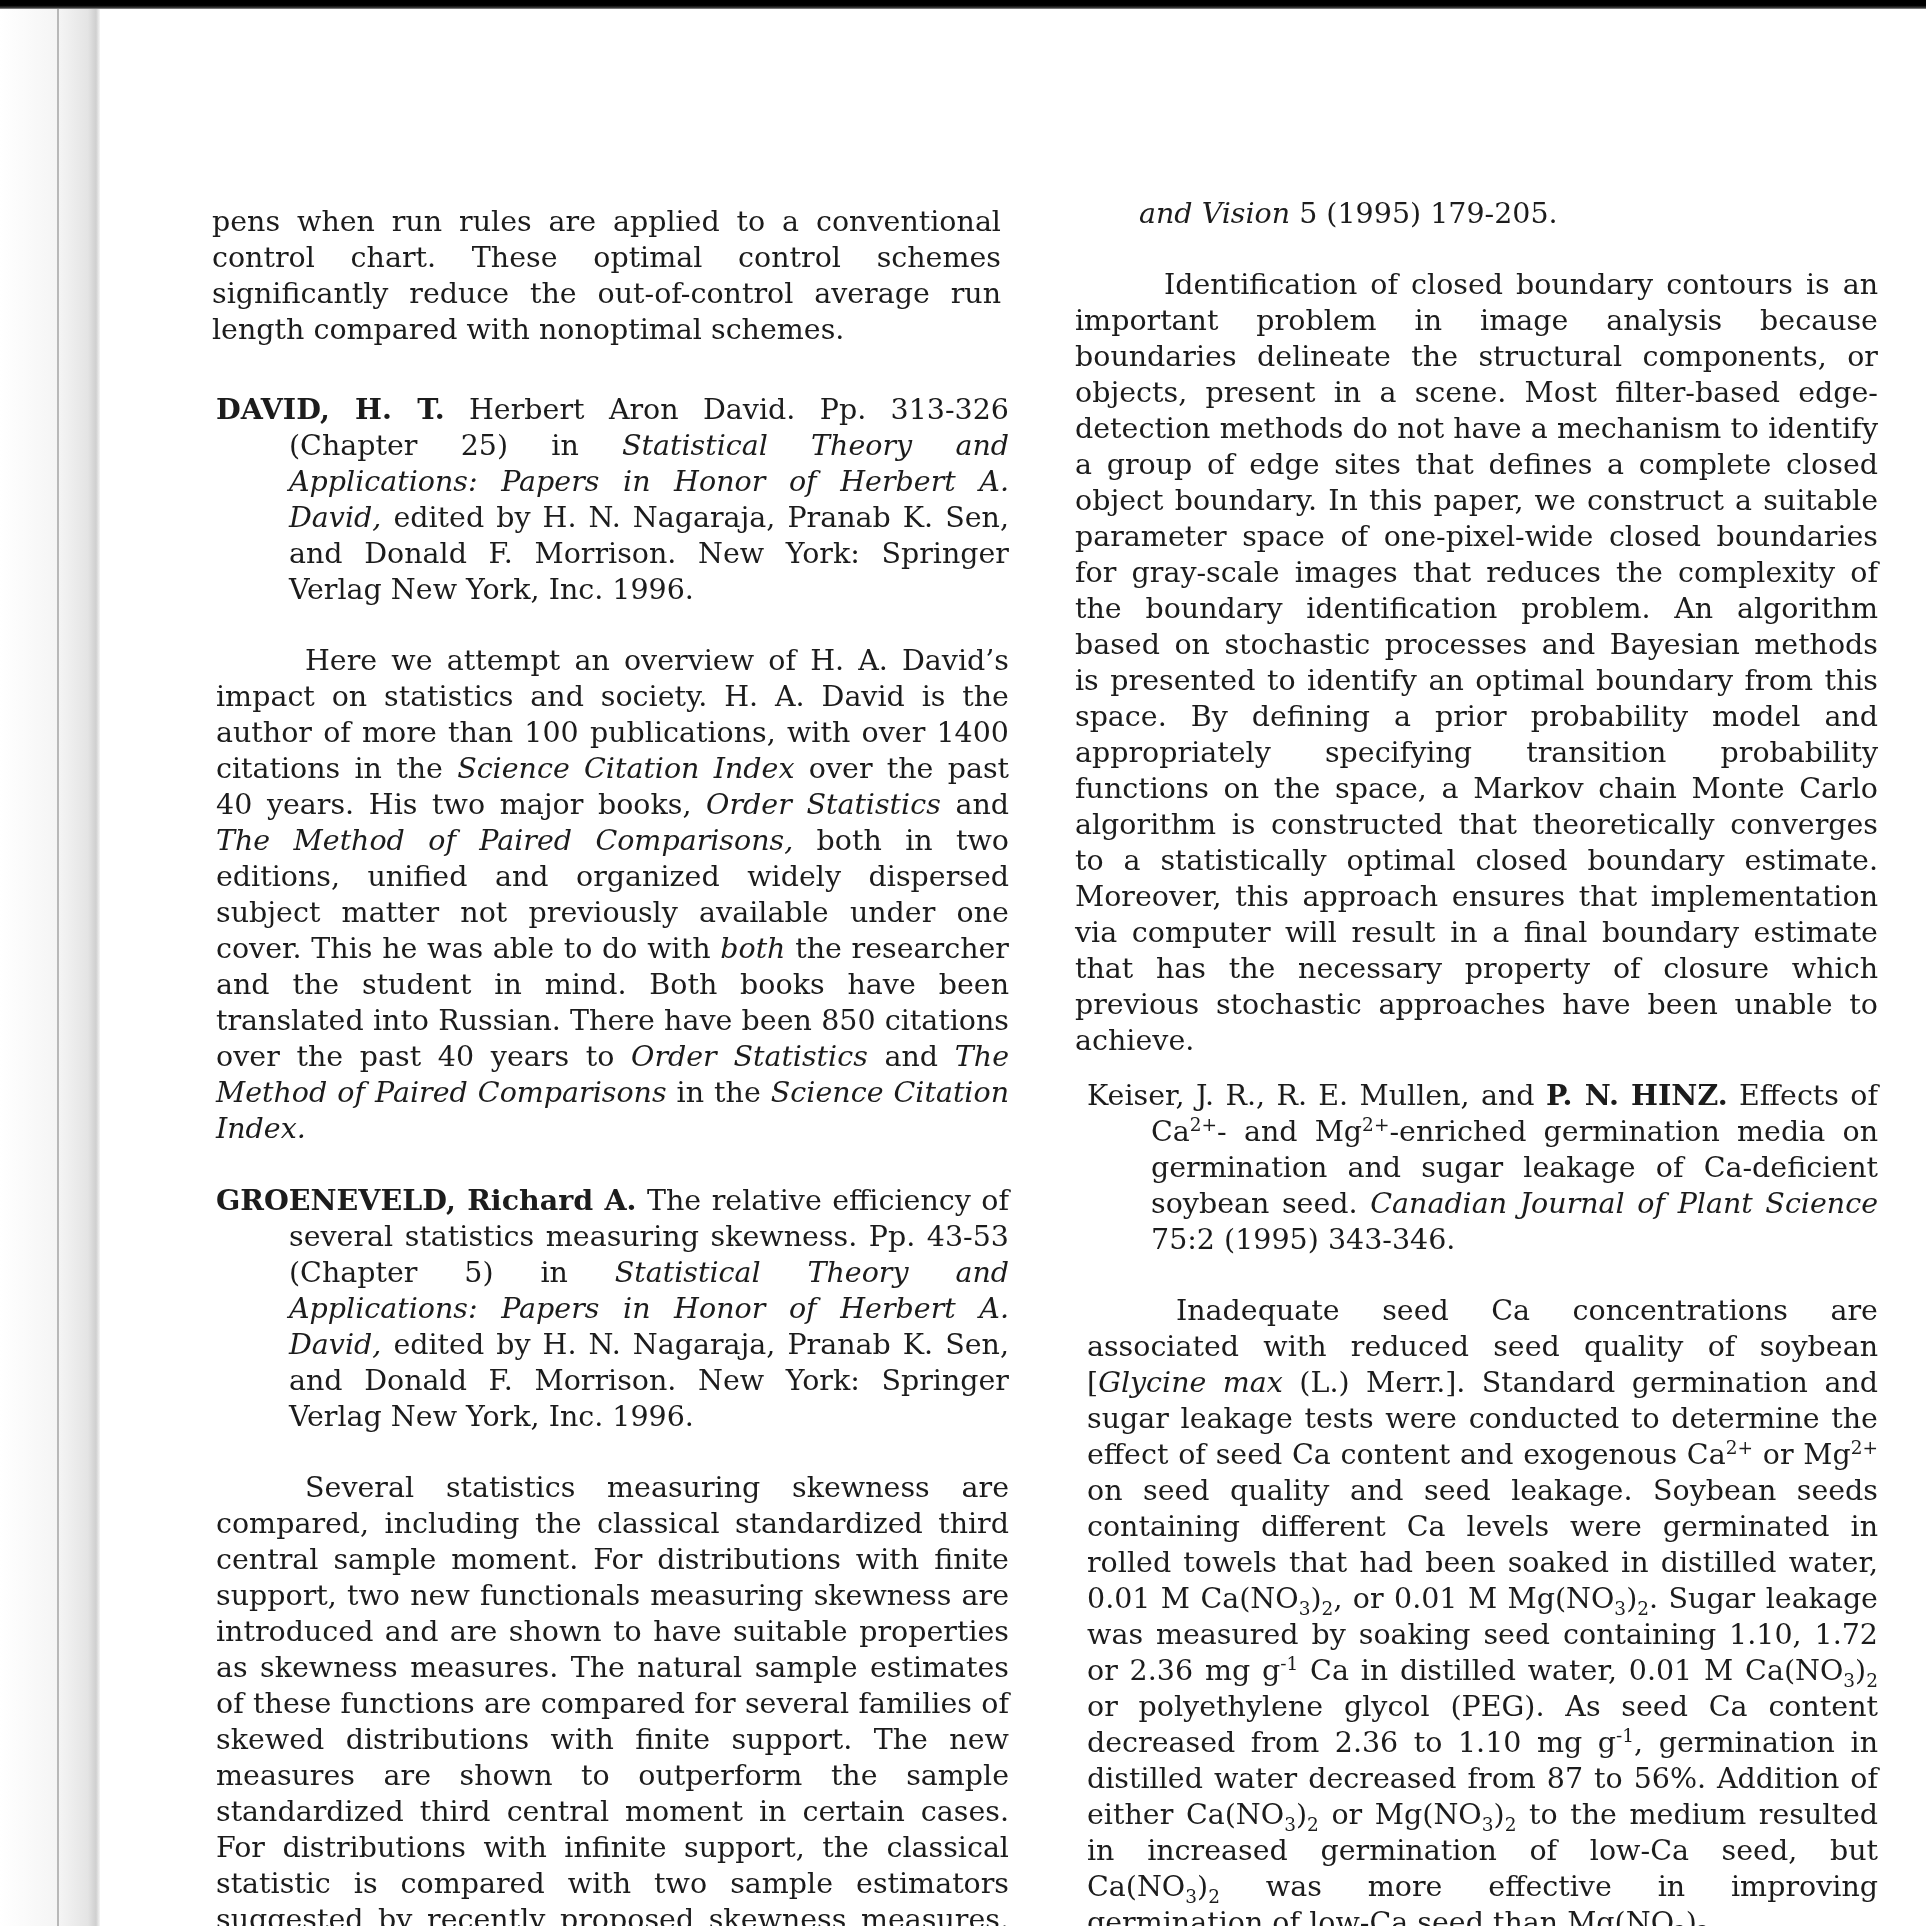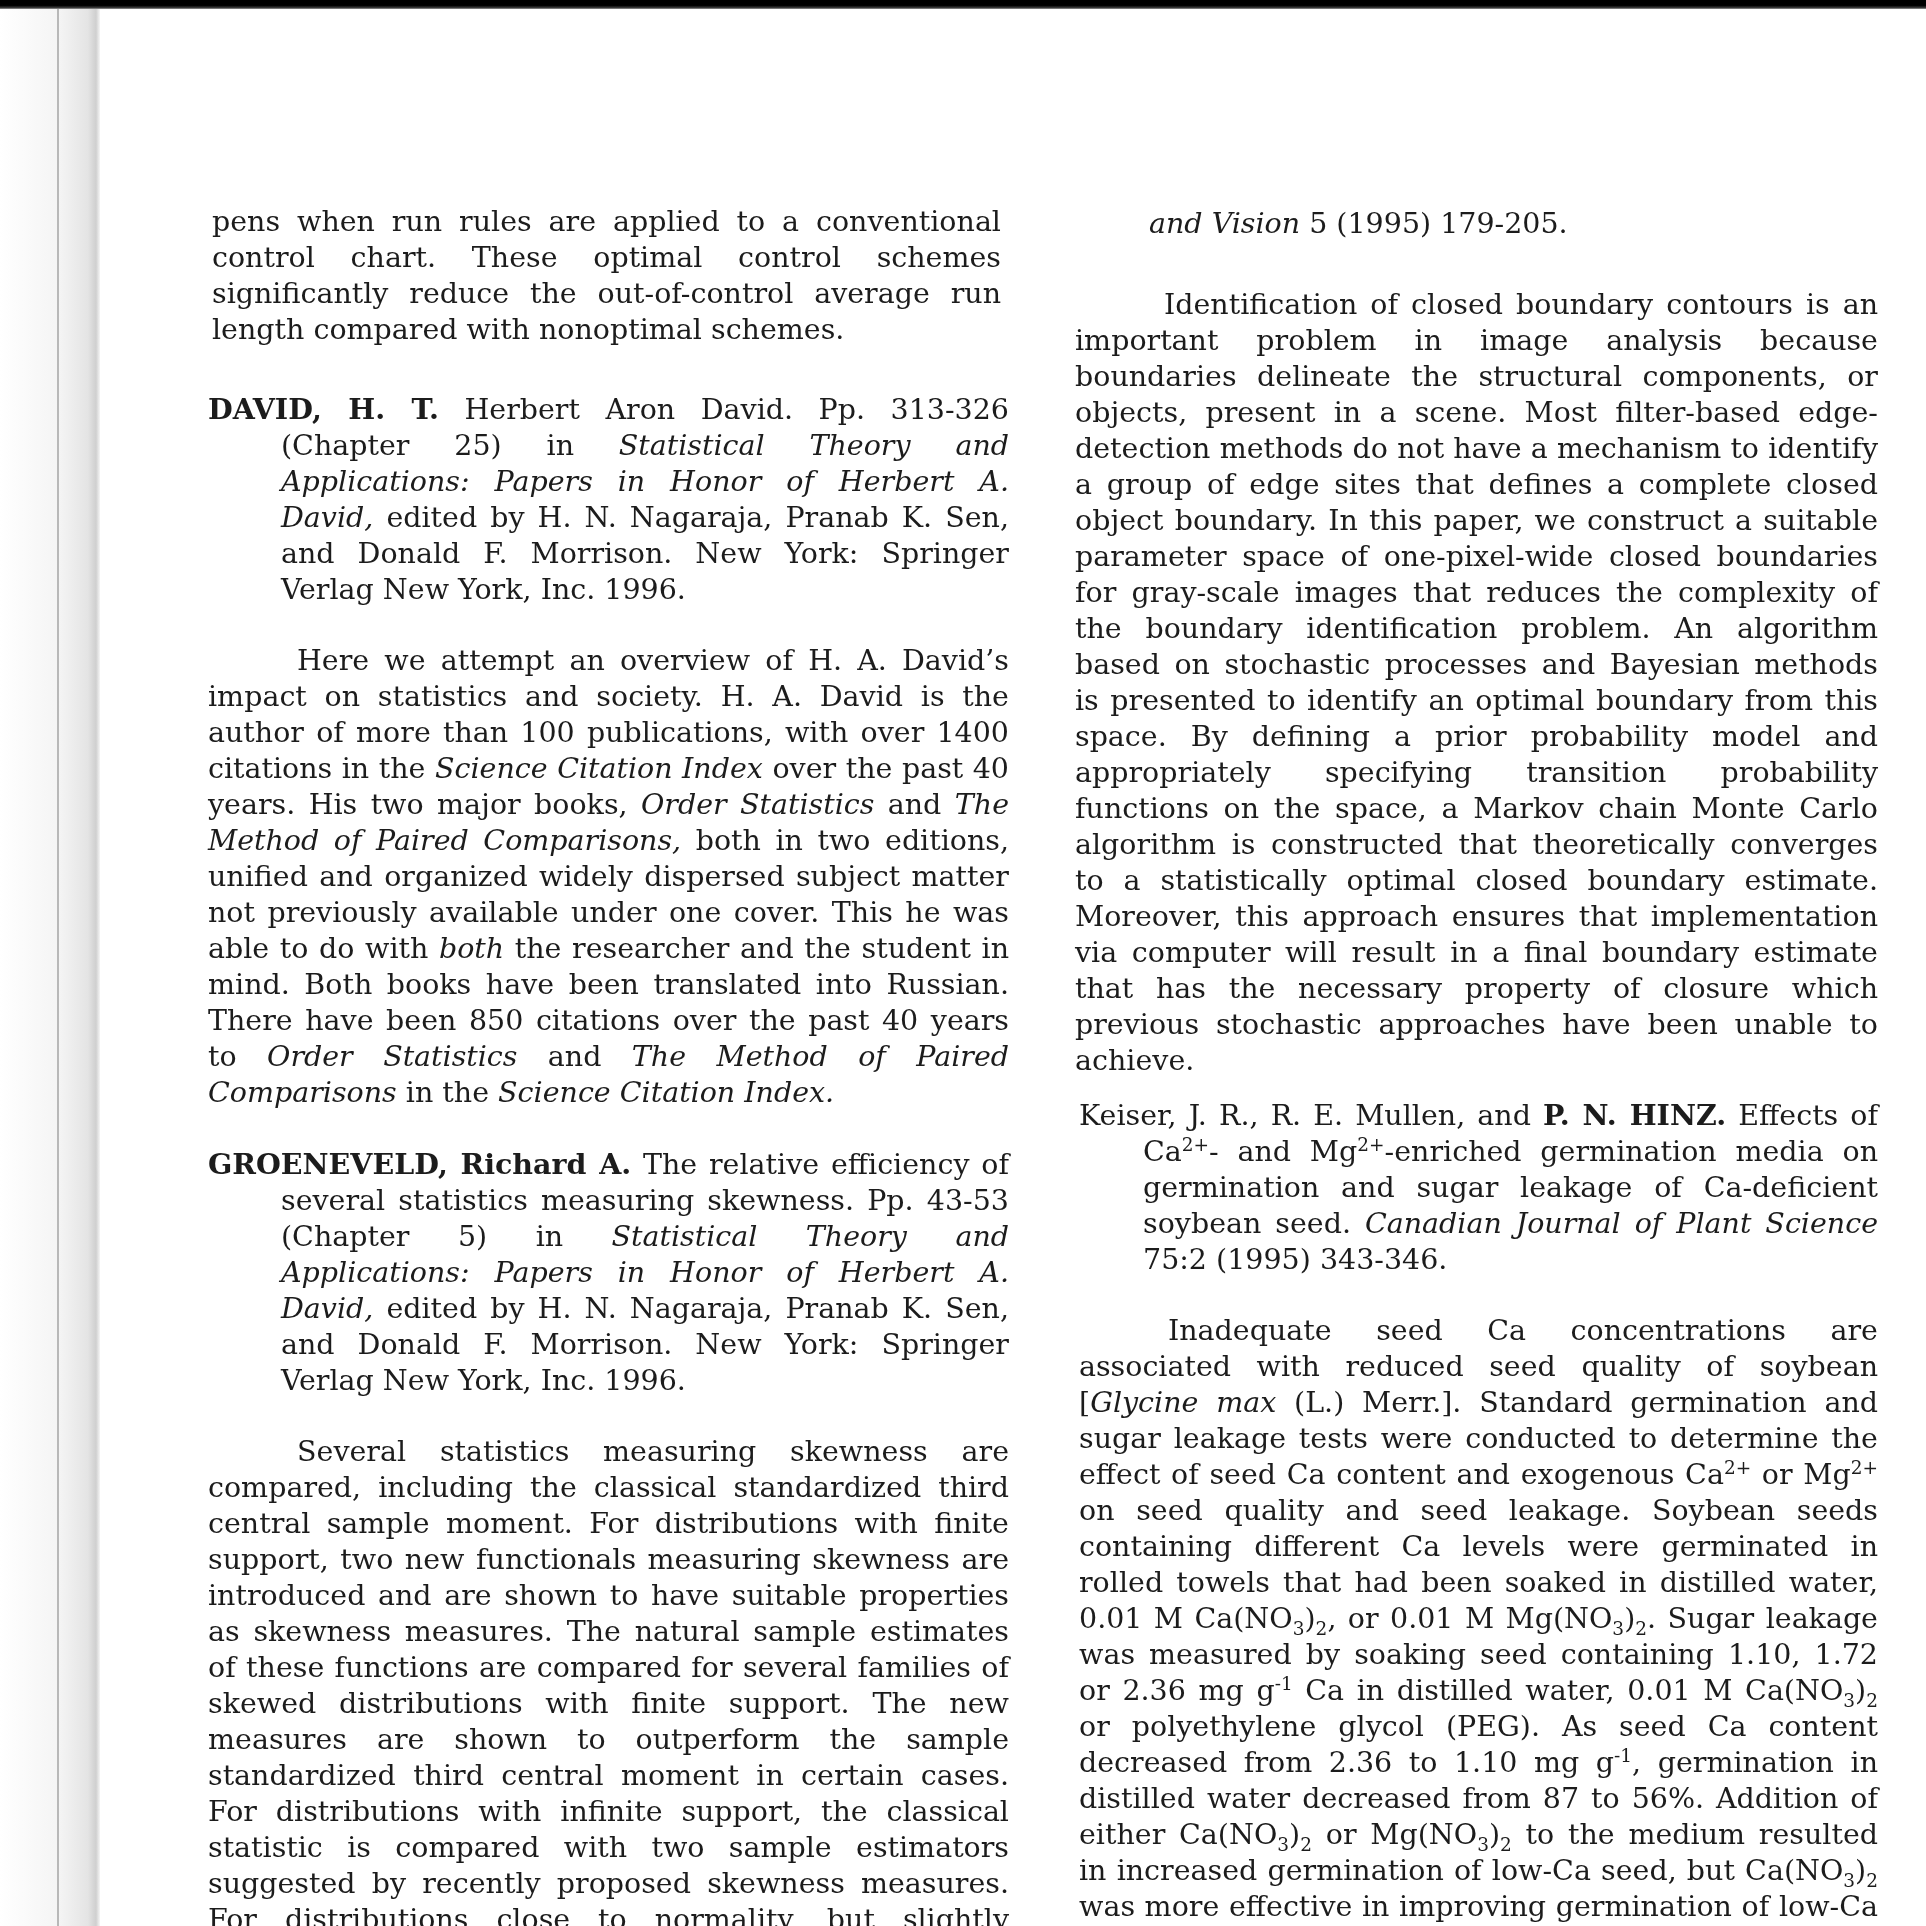--- a/index.html
+++ b/index.html
@@ -41,21 +41,21 @@
     top: 196px;
     width: 805px;
     font-size: 28.5px;
     line-height: 36px;
     text-align: justify;
     hyphens: none;
   }
   .col-left { left: 204px; }
   .col-right { left: 1075px; width: 803px; }
   .entry {
-    margin: 0 0 0 4px;
+    margin: 0 0 0 12px;
   }
   .citation {
     padding-left: 73px;
     text-indent: -73px;
   }
   .citation.right-cite { padding-left: 64px; text-indent: -64px; }
   .abstract p {
     margin: 0;
     text-indent: 89px;
   }
@@ -93,21 +93,21 @@
     <div class="gap"></div>
     <div class="abstract">
       <p>Several statistics measuring skewness are compared, including the classical standardized third central sample moment. For distributions with finite support, two new functionals measuring skewness are introduced and are shown to have suitable properties as skewness measures.  The natural sample estimates of these functions are compared for several families of skewed distributions with finite support. The new measures are shown to outperform the sample standardized third central moment in certain cases.  For distributions with infinite support, the classical statistic is compared with two sample estimators suggested by recently proposed skewness measures.  For distributions close to normality, but slightly skewed, the classical coefficient is shown to be more sensitive than these estimators.  For long-tailed distributions close to symmetry, but slightly skewed, one of the new estimators is shown to outperform the classical estimator.</p>
     </div>
   </div>
 
 </div>
 
 <div class="column col-right">
 
-  <p style="margin:10px; padding-left:64px;"><span class="i">and Vision</span><span> 5 (1995) 179-205.</span></p>
+  <p style="margin:0; padding-left:64px;"><span class="i">and Vision</span><span> 5 (1995) 179-205.</span></p>
 
   <div class="gap"></div>
 
   <div class="abstract">
     <p>Identification of closed boundary contours is an important problem in image analysis because boundaries delineate the structural components, or objects, present in a scene.  Most filter-based edge-detection methods do not have a mechanism to identify a group of edge sites that defines a complete closed object boundary.  In this paper, we construct a suitable parameter space of one-pixel-wide closed boundaries for gray-scale images that reduces the complexity of the boundary identification problem.  An algorithm based on stochastic processes and Bayesian methods is presented to identify an optimal boundary from this space.  By defining a prior probability model and appropriately specifying transition probability functions on the space, a Markov chain Monte Carlo algorithm is constructed that theoretically converges to a statistically optimal closed boundary estimate. Moreover, this approach ensures that implementation via computer will result in a final boundary estimate that has the necessary property of closure which previous stochastic approaches have been unable to achieve.</p>
   </div>
 
   <div class="gap-sm"></div>
 
   <div class="entry">

